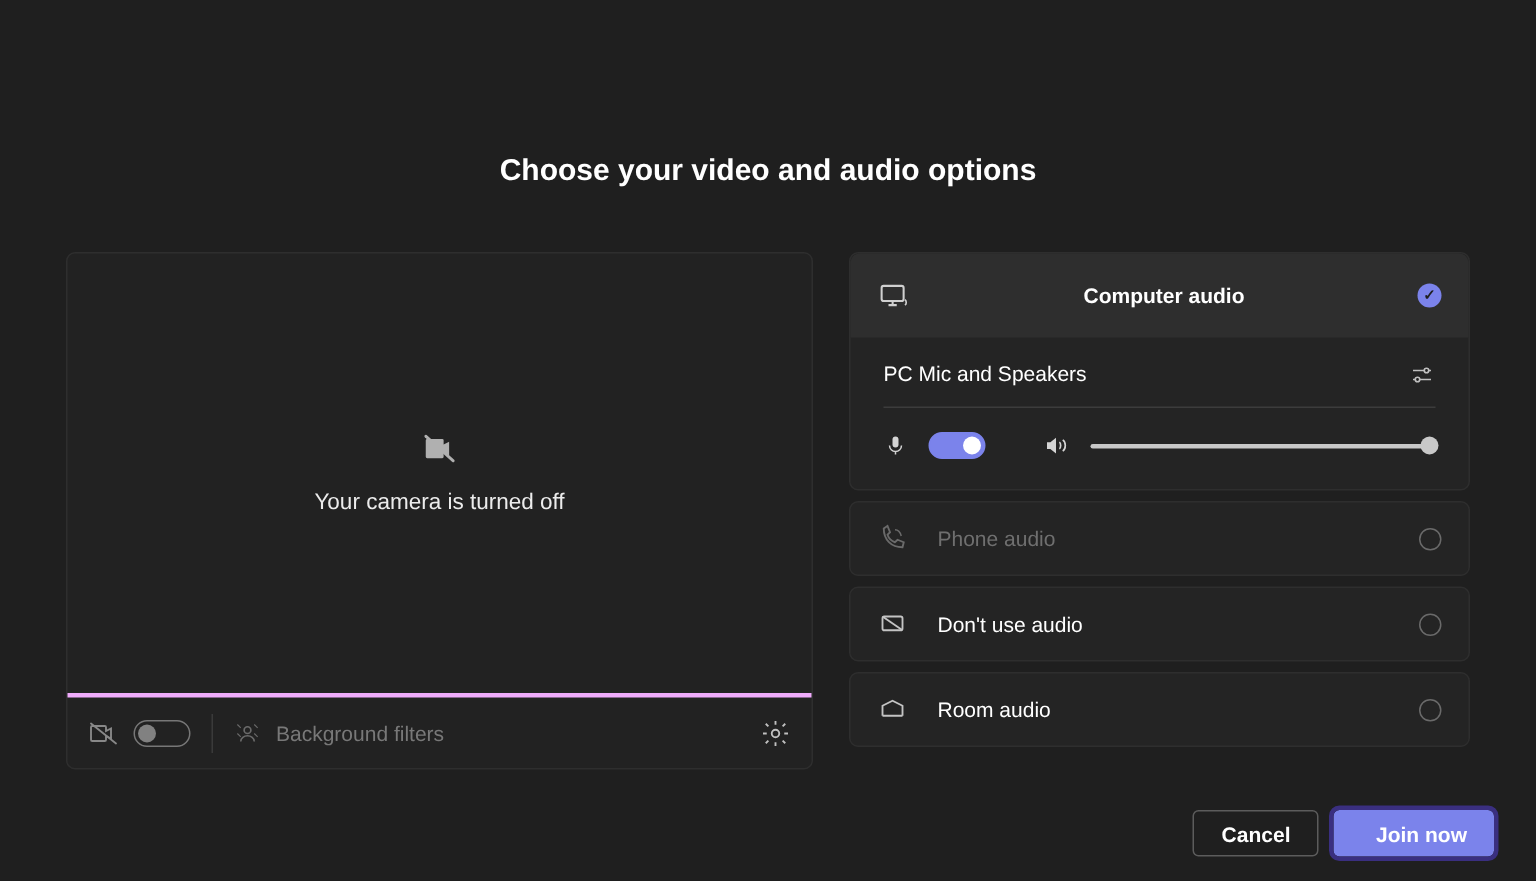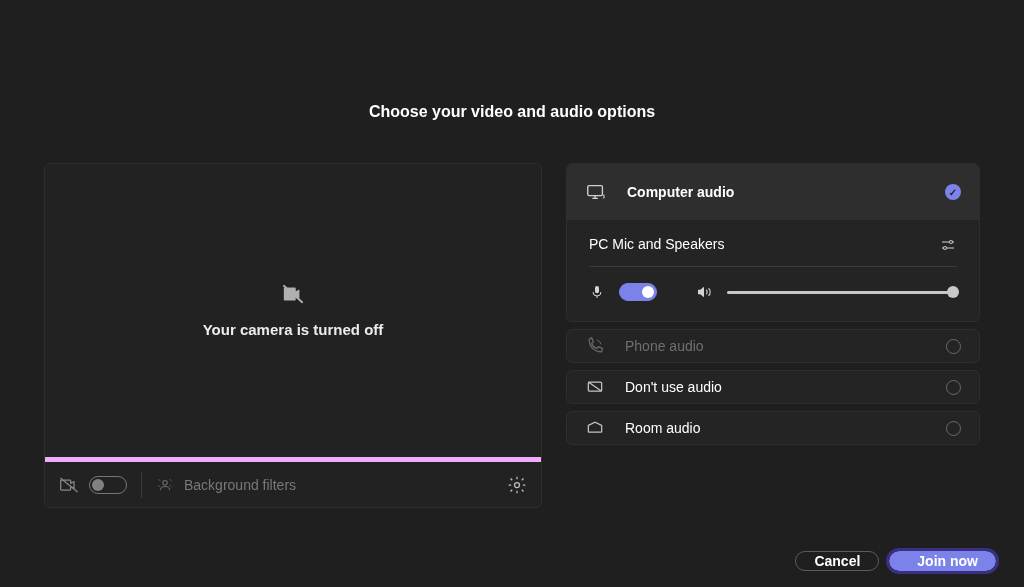--- a/index.html
+++ b/index.html
@@ -6,21 +6,21 @@
   body {
     width: 1024px;
     height: 587px;
     background: #1f1f1f;
     font-family: "Segoe UI", Arial, sans-serif;
     color: #ffffff;
     overflow: hidden;
   }
   .title {
     text-align: center;
-    font-size: 16px;
+    font-size: 20px;
     font-weight: 700;
     padding-top: 103px;
   }
   .content {
     display: flex;
     gap: 24px;
     padding: 42px 44px 0 44px;
   }
   .left-panel {
     width: 498px;
@@ -39,21 +39,21 @@
     align-items: center;
     justify-content: center;
     gap: 16px;
     color: #ccc;
   }
   .bottom-bar {
     display: flex;
     align-items: center;
     height: 50px;
     padding: 16px 14px;
-    border-top: 5px solid #f0abfc;
+    border-top: 3px solid #f0abfc;
   }
   .toggle {
     width: 38px;
     height: 18px;
     border: 1px solid #777;
     border-radius: 10px;
     position: relative;
     background: transparent;
   }
   .toggle .knob {
@@ -97,32 +97,32 @@
     gap: 7px;
   }
   .card {
     background: #242424;
     border: 1px solid #2e2e2e;
     border-radius: 6px;
   }
   .option-row {
     display: flex;
     align-items: center;
-    height: 34px;
+    height: 50px;
     padding: 0 18px;
     gap: 20px;
     font-size: 14px;
   }
   .option-row .label { flex: 1; }
   .option-row .radio {
     width: 15px; height: 15px;
     border: 1.5px solid #6a6a6a;
     border-radius: 50%;
   }
-  .option-row.selected { background: #2e2e2e; height: 56px; border-radius: 6px 6px 0 0;}
+  .option-row.selected { background: #2e2e2e; height: 56px; border-radius: 6px 6px 0 0; text-align: center;}
   .option-row.selected .label { font-weight: 600; }
   .option-row.disabled { color: #6f6f6f; }
   .check-circle {
     width: 16px; height: 16px; border-radius: 50%;
     background: #7b83eb; color: #1f1f1f;
     display: flex; align-items: center; justify-content: center;
     font-size: 10px; font-weight: bold;
   }
   .audio-detail {
     padding: 16px 22px 20px 22px;
@@ -157,23 +157,23 @@
     right: -2px;
   }
   .actions {
     position: absolute;
     right: 28px;
     bottom: 16px;
     display: flex;
     gap: 10px;
   }
   .btn {
-    height: 20px;
+    height: 31px;
     padding: 0 18px;
-    border-radius: 16px;
+    border-radius: 4px;
     font-size: 14px;
     font-weight: 600;
     display: flex;
     align-items: center;
     cursor: pointer;
   }
   .btn-secondary {
     background: transparent;
     color: #fff;
     border: 1px solid #5c5c5c;
@@ -196,21 +196,21 @@
 <div class="content">
 
   <div class="left-panel">
     <div class="preview-area">
       <span>
         <svg width="22" height="22" viewBox="0 0 24 24" fill="#b0b0b0">
           <path d="M3 5h11a1 1 0 0 1 1 1v3l4-2v10l-4-2v3a1 1 0 0 1-1 1H3a1 1 0 0 1-1-1V6a1 1 0 0 1 1-1z"></path>
           <path stroke="#b0b0b0" stroke-width="2" stroke-linecap="round" d="M2 3l20 18" fill="none"></path>
         </svg>
       </span>
-      <span style="font-size:15px;font-weight:700;color:#ececec;">Your camera is turned off</span>
+      <span style="font-size:15px;font-weight:400;color:#ececec;">Your camera is turned off</span>
     </div>
 
     <div class="bottom-bar">
       <span class="icon-sm">
         <svg width="20" height="20" viewBox="0 0 24 24" fill="none" stroke="#888" stroke-width="1.5">
           <path d="M3 6h10a1 1 0 0 1 1 1v3l4-2v8l-4-2v3a1 1 0 0 1-1 1H3a1 1 0 0 1-1-1V7a1 1 0 0 1 1-1z"></path>
           <path stroke-linecap="round" d="M2 4l20 16"></path>
         </svg>
       </span>
       <div class="toggle" style="margin-left:10px;">

